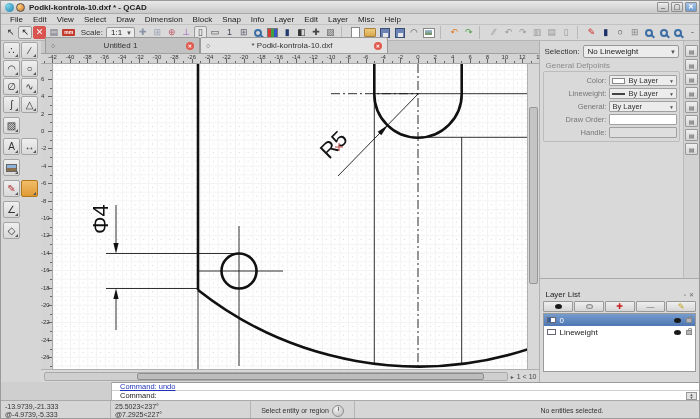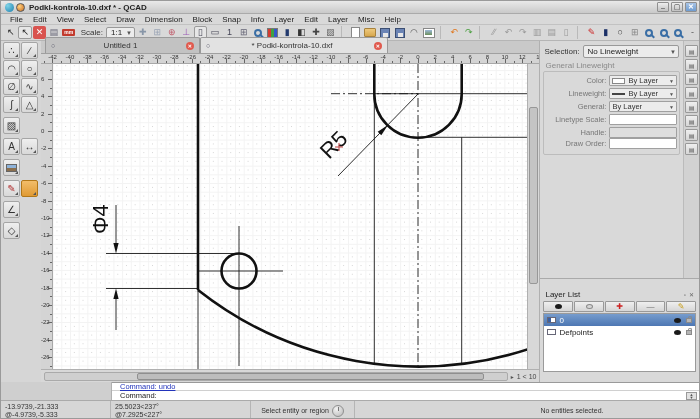--- a/index.html
+++ b/index.html
@@ -486,21 +486,21 @@
     <div class="right-dock">
       <div class="prop-section">
         <div class="prop-panel">
           <div class="sel-row">
             <span class="lbl">Selection:</span>
             <span class="combo">
               <span>No Lineweight</span>
               <span class="arr">▼</span>
             </span>
           </div>
-          <div class="section-lab">General Lineweight</div>
+          <div class="section-lab">General Defpoints</div>
           <div class="groupbox">
             <div class="prow">
               <span class="plbl">Color:</span>
               <span class="pctl">
                 <span class="left">
                     <span class="swatch"></span>
                     <span>By Layer</span>
                   </span>
                 <span class="arr">▼</span>
               </span>
@@ -516,30 +516,26 @@
               </span>
             </div>
             <div class="prow">
               <span class="plbl">General:</span>
               <span class="pctl">
                 <span>By Layer</span>
                 <span class="arr">▼</span>
               </span>
             </div>
             <div class="prow">
-              <span class="plbl">Linetype Scale:</span>
+              <span class="plbl">Draw Order:</span>
               <span class="pctl input"></span>
             </div>
             <div class="prow" style="margin-bottom:0">
               <span class="plbl">Handle:</span>
               <span class="pctl disabled"></span>
-            </div>
-            <div class="prow">
-              <span class="plbl">Draw Order:</span>
-              <span class="pctl input"></span>
             </div>
           </div>
         </div>
         <div class="edge-strip">
             <span class="strip-btn">▤</span>
             <span class="strip-btn">▤</span>
             <span class="strip-btn">▤</span>
             <span class="strip-btn">▤</span>
             <span class="strip-btn">▤</span>
             <span class="strip-btn">▤</span>
@@ -569,21 +565,21 @@
         <div class="layer-listbox">
           <div class="layer-row selected">
             <span class="layer-sw"></span>
             <span>0</span>
             <span class="sp"></span>
             <span class="eye"></span>
             <span class="lock"></span>
           </div>
           <div class="layer-row">
             <span class="layer-sw plain"></span>
-            <span>Defpoints</span>
+            <span>Lineweight</span>
             <span class="sp"></span>
             <span class="eye"></span>
             <span class="lock"></span>
           </div>
         </div>
       </div>
     </div>
 
     <div class="cmdline">
       <div class="cmd-history">

